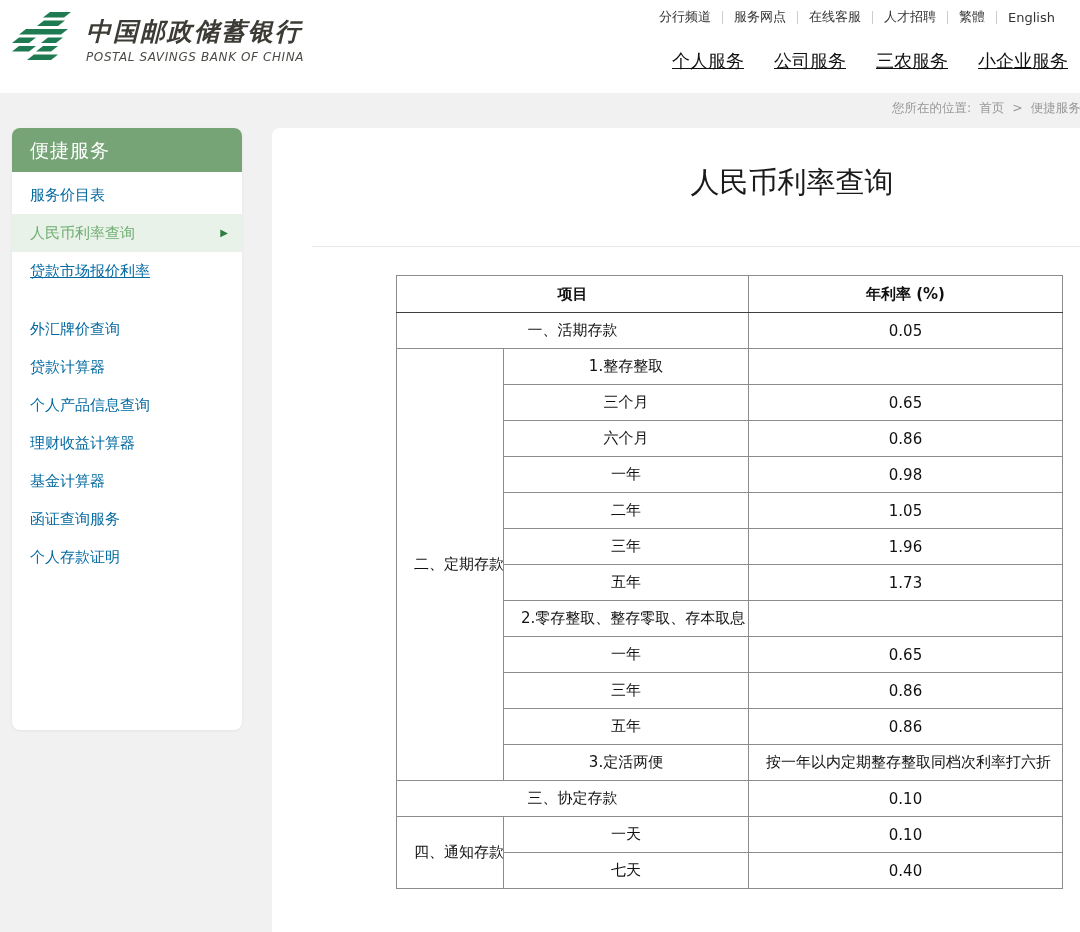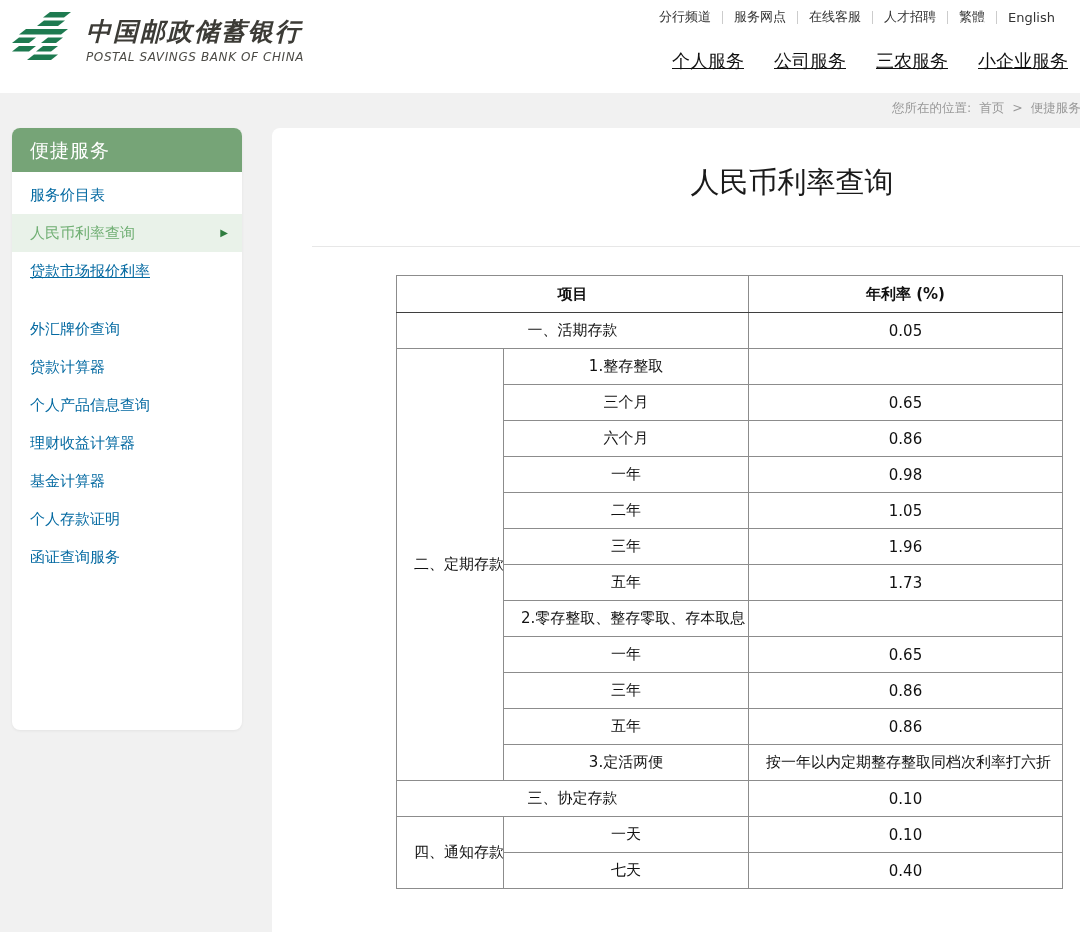--- a/index.html
+++ b/index.html
@@ -131,22 +131,22 @@
       <span class="arrow-icon">▶</span>
     </li>
     <li class="two-line">
       <div>贷款市场报价利率</div>
     </li>
     <li>外汇牌价查询</li>
     <li>贷款计算器</li>
     <li>个人产品信息查询</li>
     <li>理财收益计算器</li>
     <li>基金计算器</li>
+    <li>函证查询服务</li>
     <li>个人存款证明</li>
-    <li>函证查询服务</li>
   </ul>
 </div>
 
 <div class="main-panel">
   <div class="panel-title">人民币利率查询</div>
   <div class="panel-divider"></div>
 
   <table class="rate">
     <colgroup>
         <col style="width:107px">

